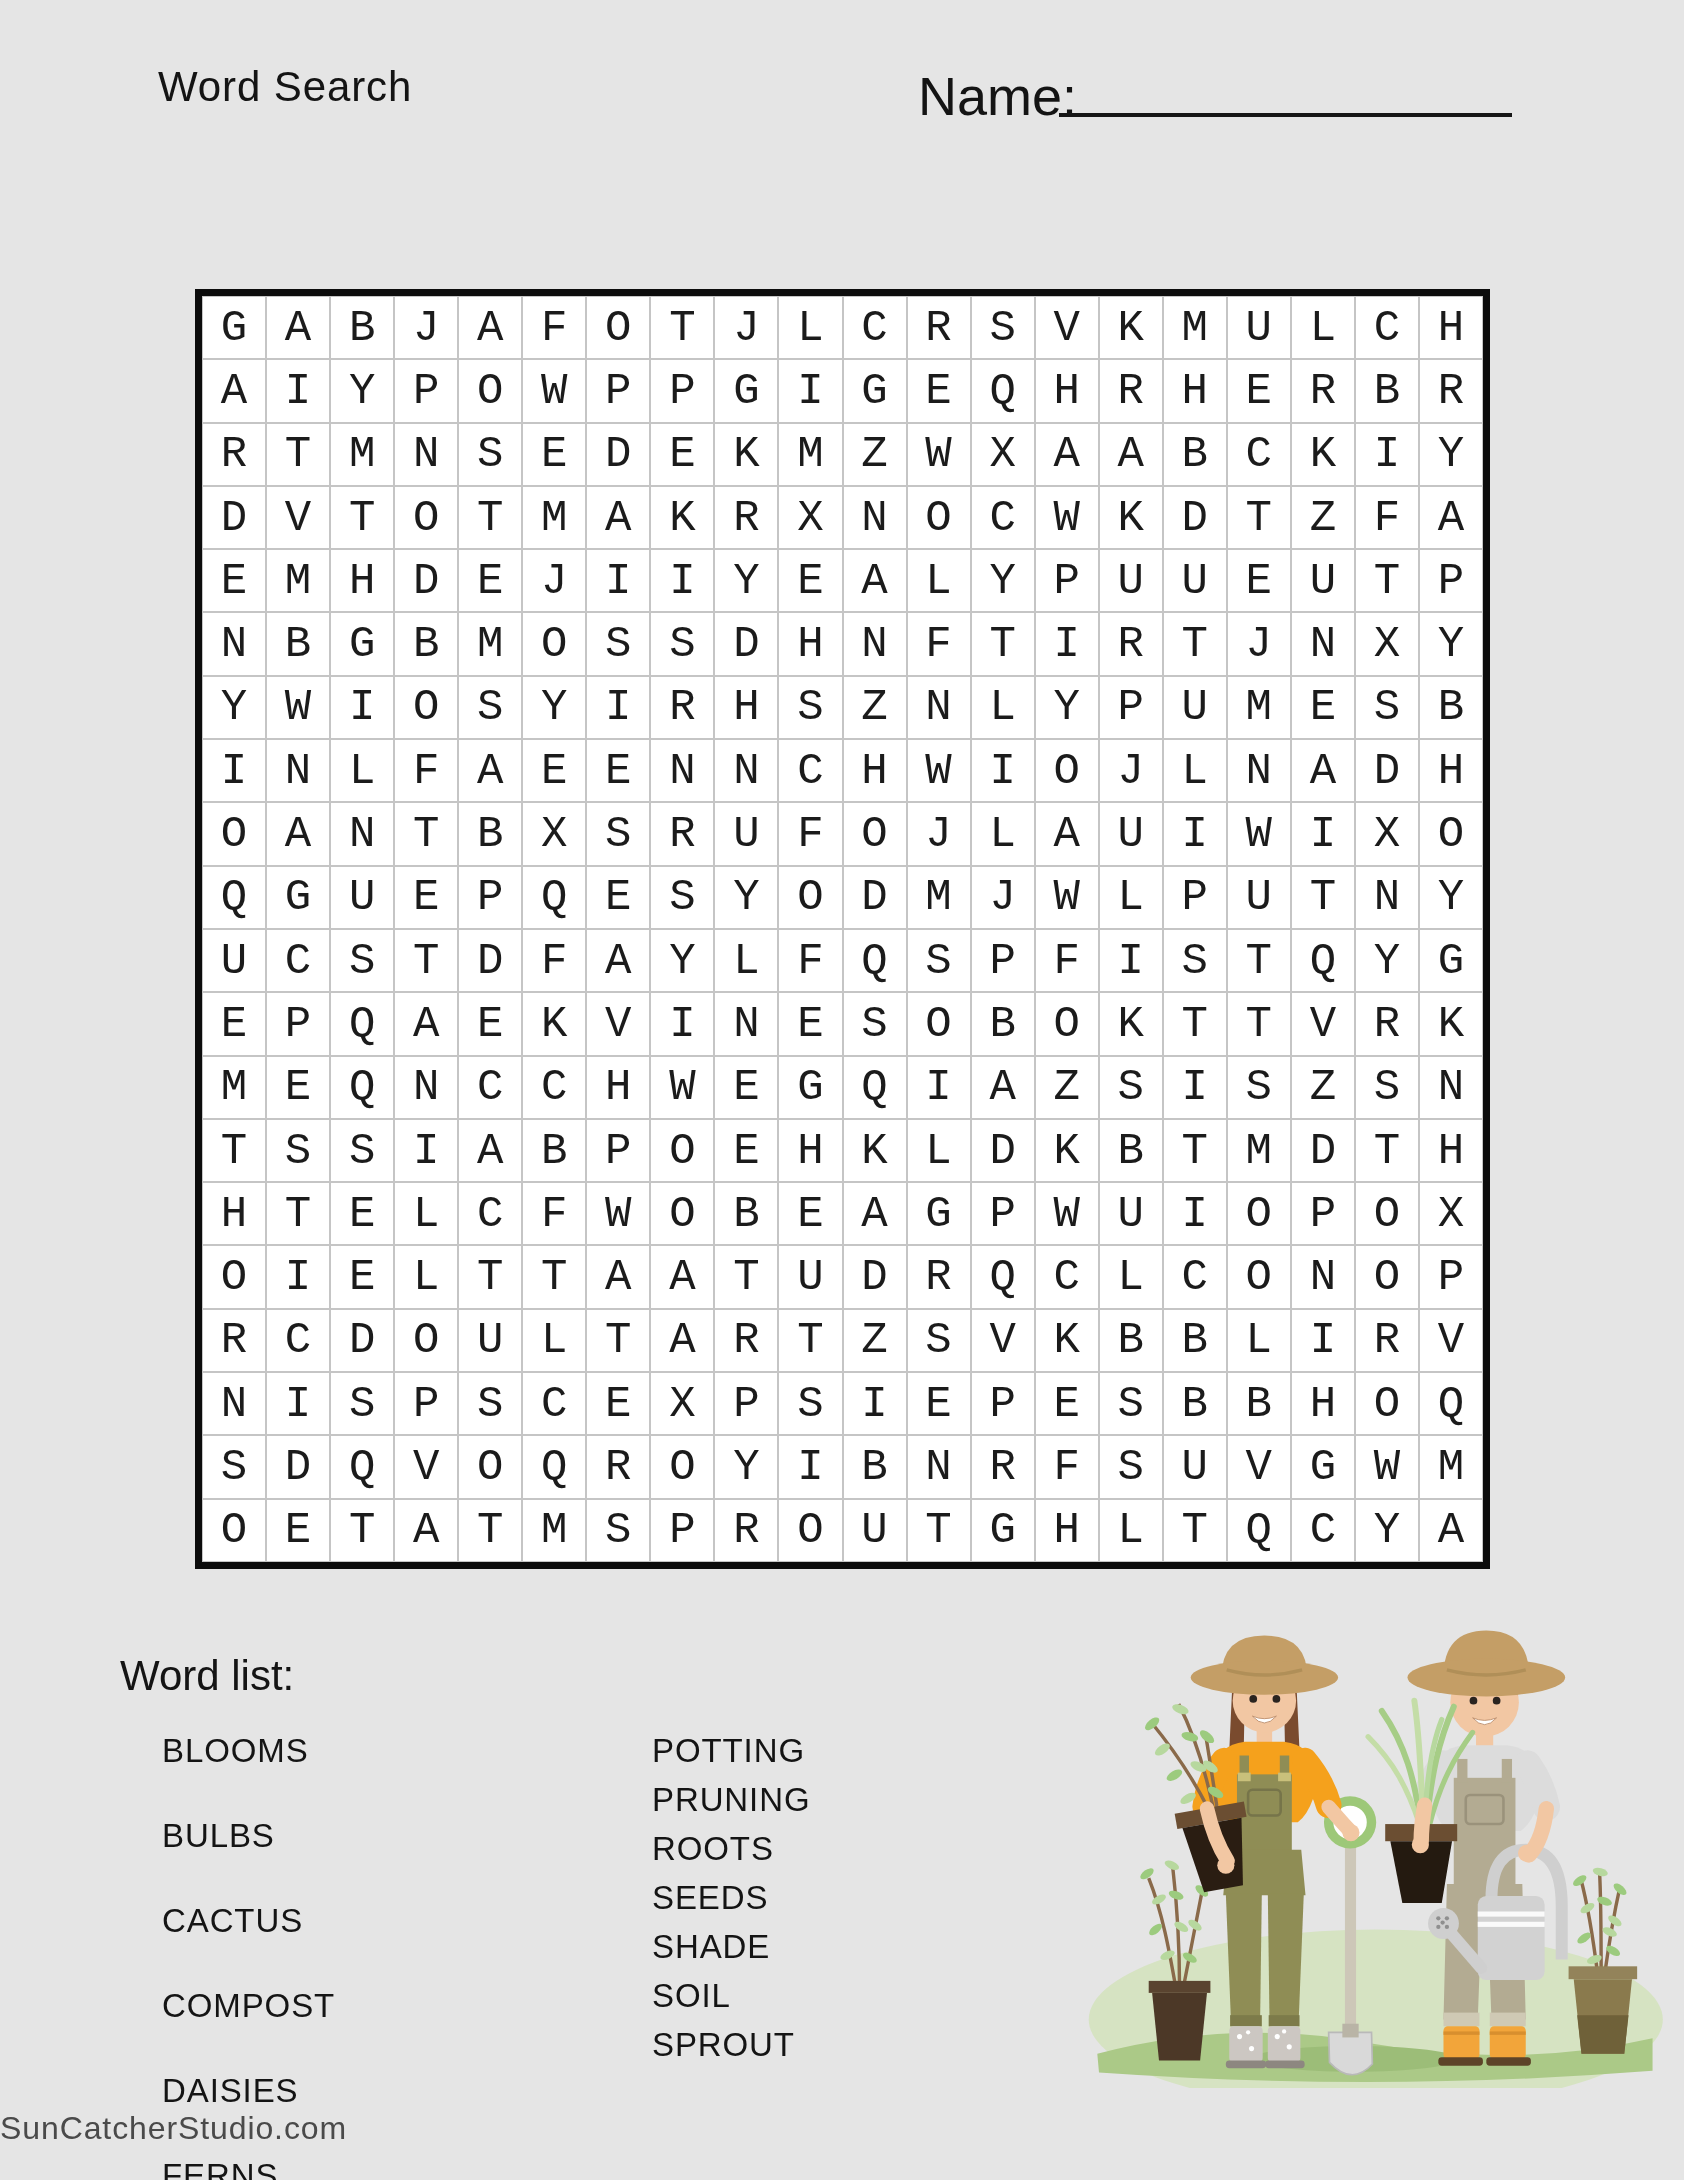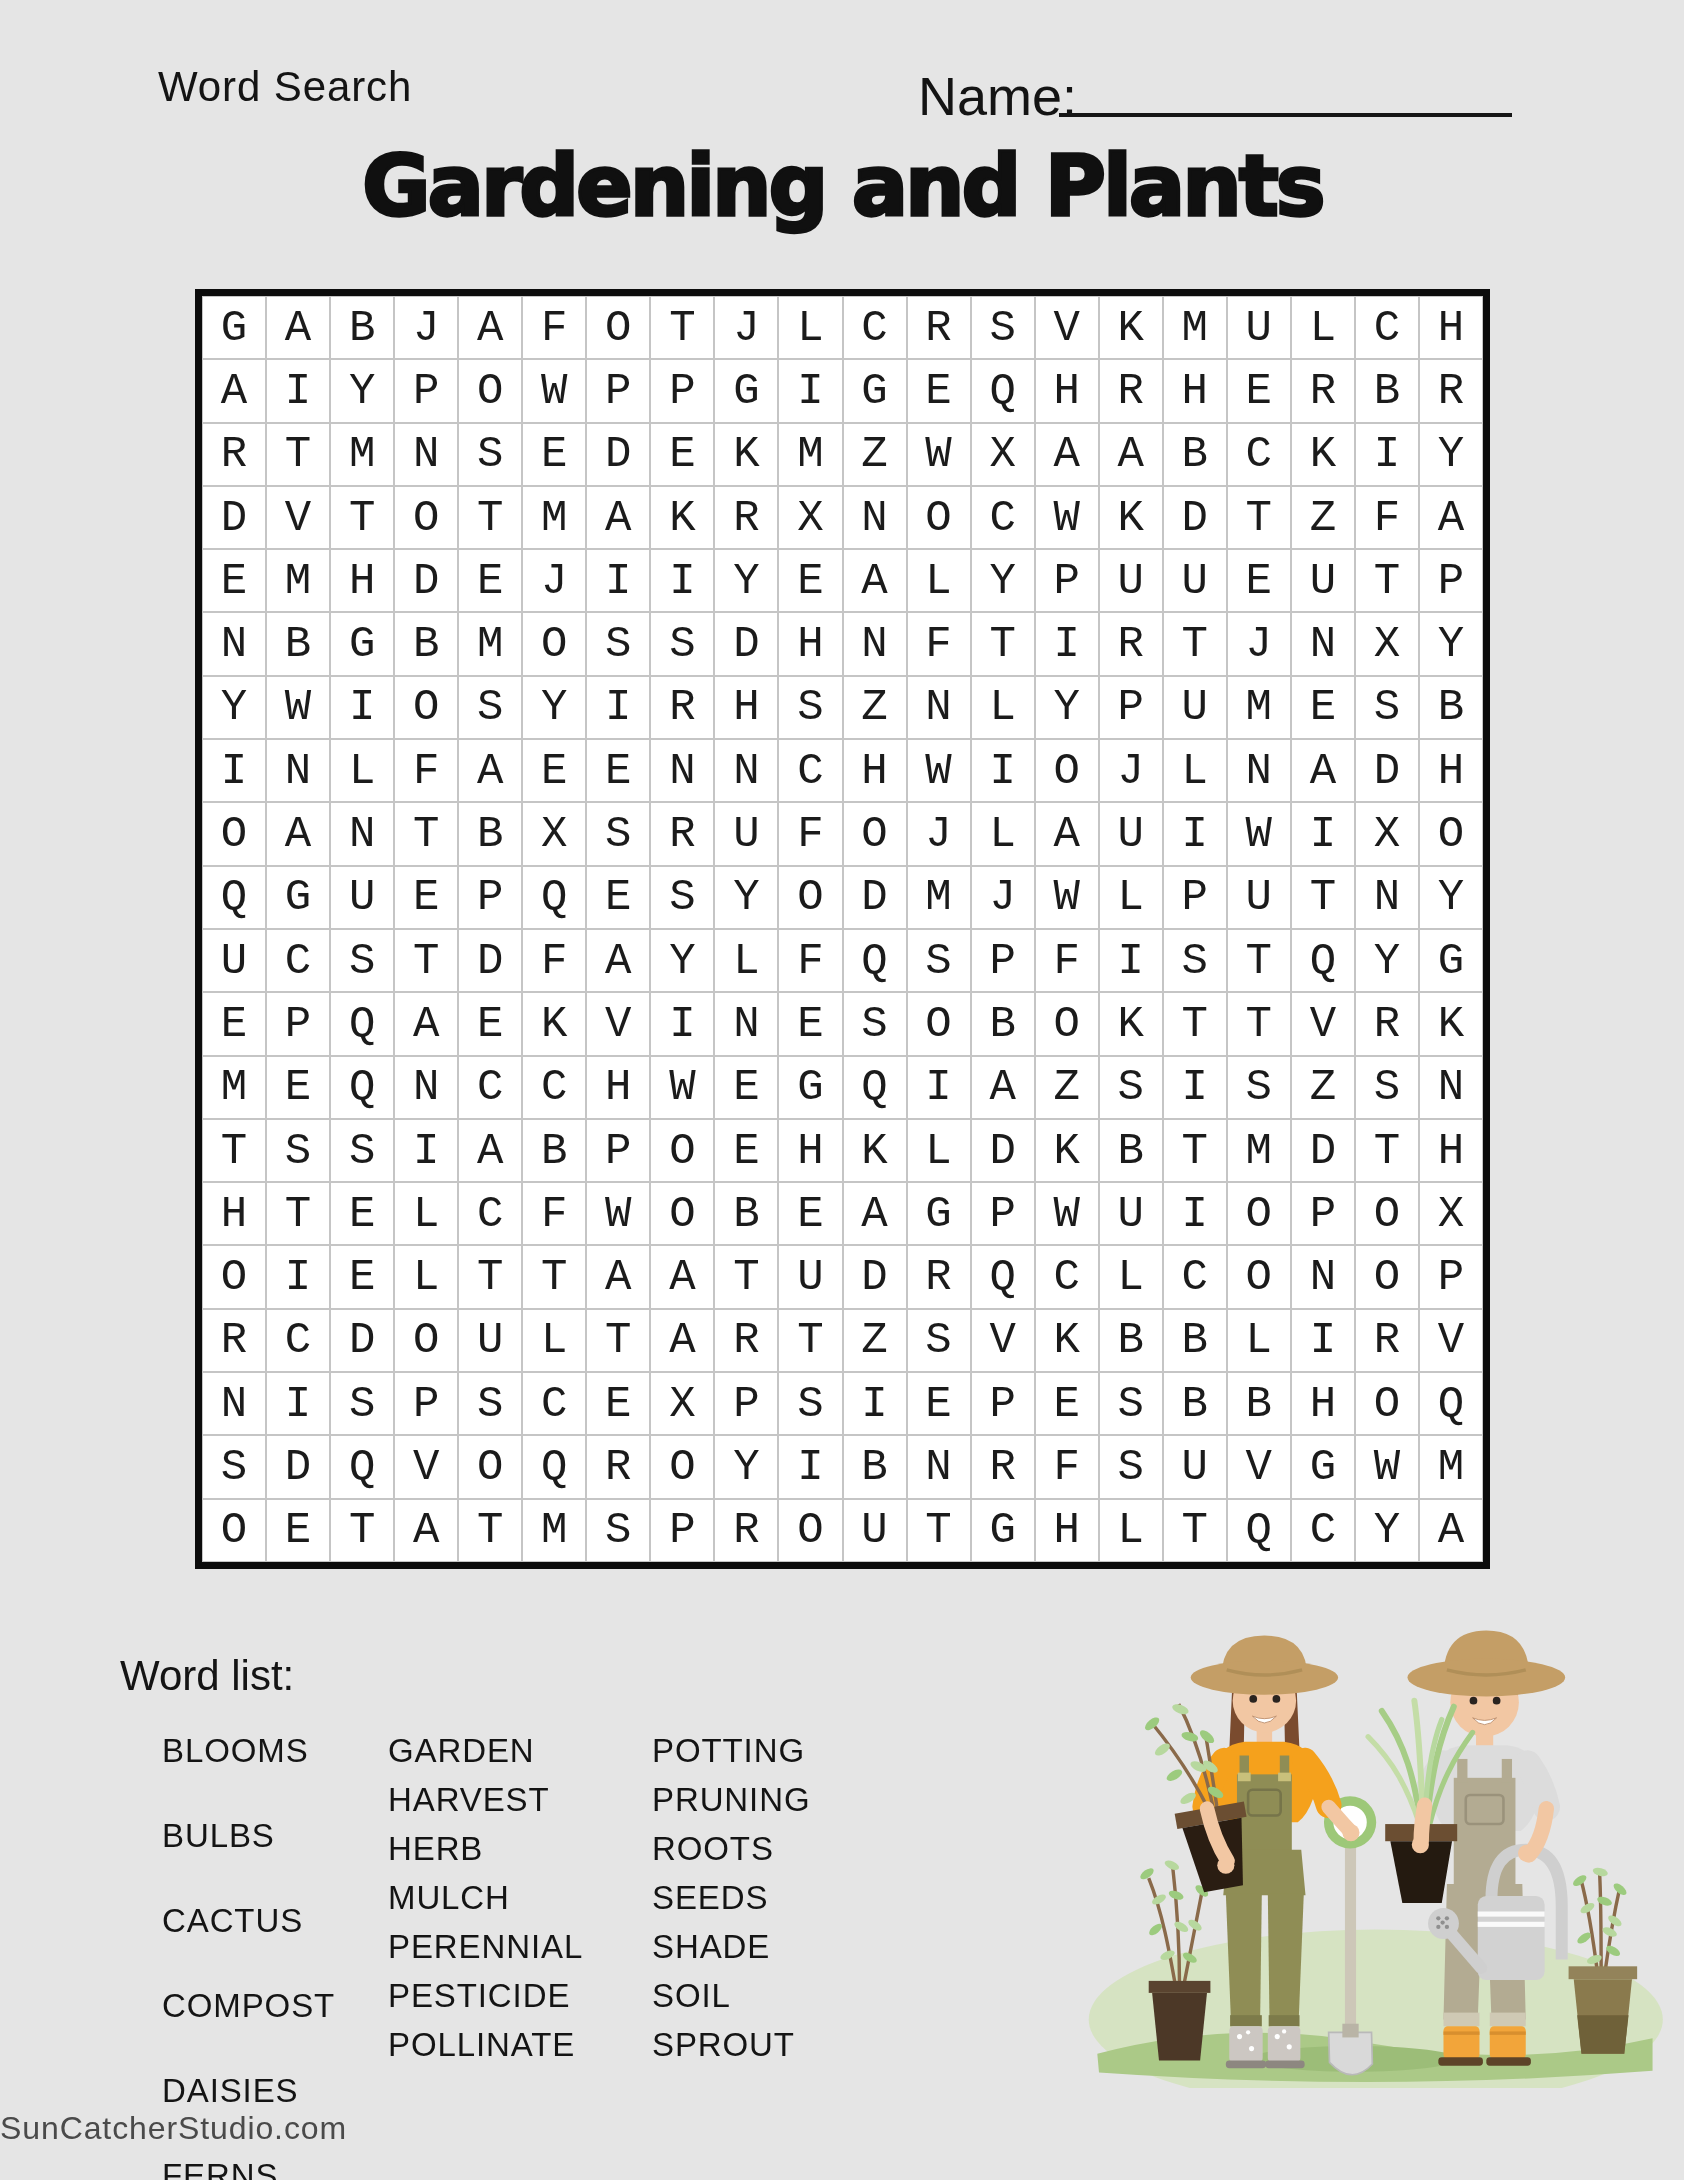--- a/index.html
+++ b/index.html
@@ -27,21 +27,20 @@
 </style>
 </head>
 <body>
 
 <div class="page">
 
   <div class="hdr-left">Word Search</div>
   <span class="name-label">Name:</span>
   <span class="name-line"></span>
 
-  <div class="title">Gardening and Plants</div>
 
   <div class="grid">
       <div class="cell">G</div>
       <div class="cell">A</div>
       <div class="cell">B</div>
       <div class="cell">J</div>
       <div class="cell">A</div>
       <div class="cell">F</div>
       <div class="cell">O</div>
       <div class="cell">T</div>
@@ -441,29 +440,20 @@
 
   <div class="wl-heading">Word list:</div>
   <div class="wl-col wl-col1">
       <div class="wl-item">BLOOMS</div>
       <div class="wl-item">BULBS</div>
       <div class="wl-item">CACTUS</div>
       <div class="wl-item">COMPOST</div>
       <div class="wl-item">DAISIES</div>
       <div class="wl-item">FERNS</div>
       <div class="wl-item">FLOWER</div>
-    </div>
-  <div class="wl-col wl-col2">
-      <div class="wl-item">GARDEN</div>
-      <div class="wl-item">HARVEST</div>
-      <div class="wl-item">HERB</div>
-      <div class="wl-item">MULCH</div>
-      <div class="wl-item">PERENNIAL</div>
-      <div class="wl-item">PESTICIDE</div>
-      <div class="wl-item">POLLINATE</div>
     </div>
   <div class="wl-col wl-col3">
       <div class="wl-item">POTTING</div>
       <div class="wl-item">PRUNING</div>
       <div class="wl-item">ROOTS</div>
       <div class="wl-item">SEEDS</div>
       <div class="wl-item">SHADE</div>
       <div class="wl-item">SOIL</div>
       <div class="wl-item">SPROUT</div>
     </div>

